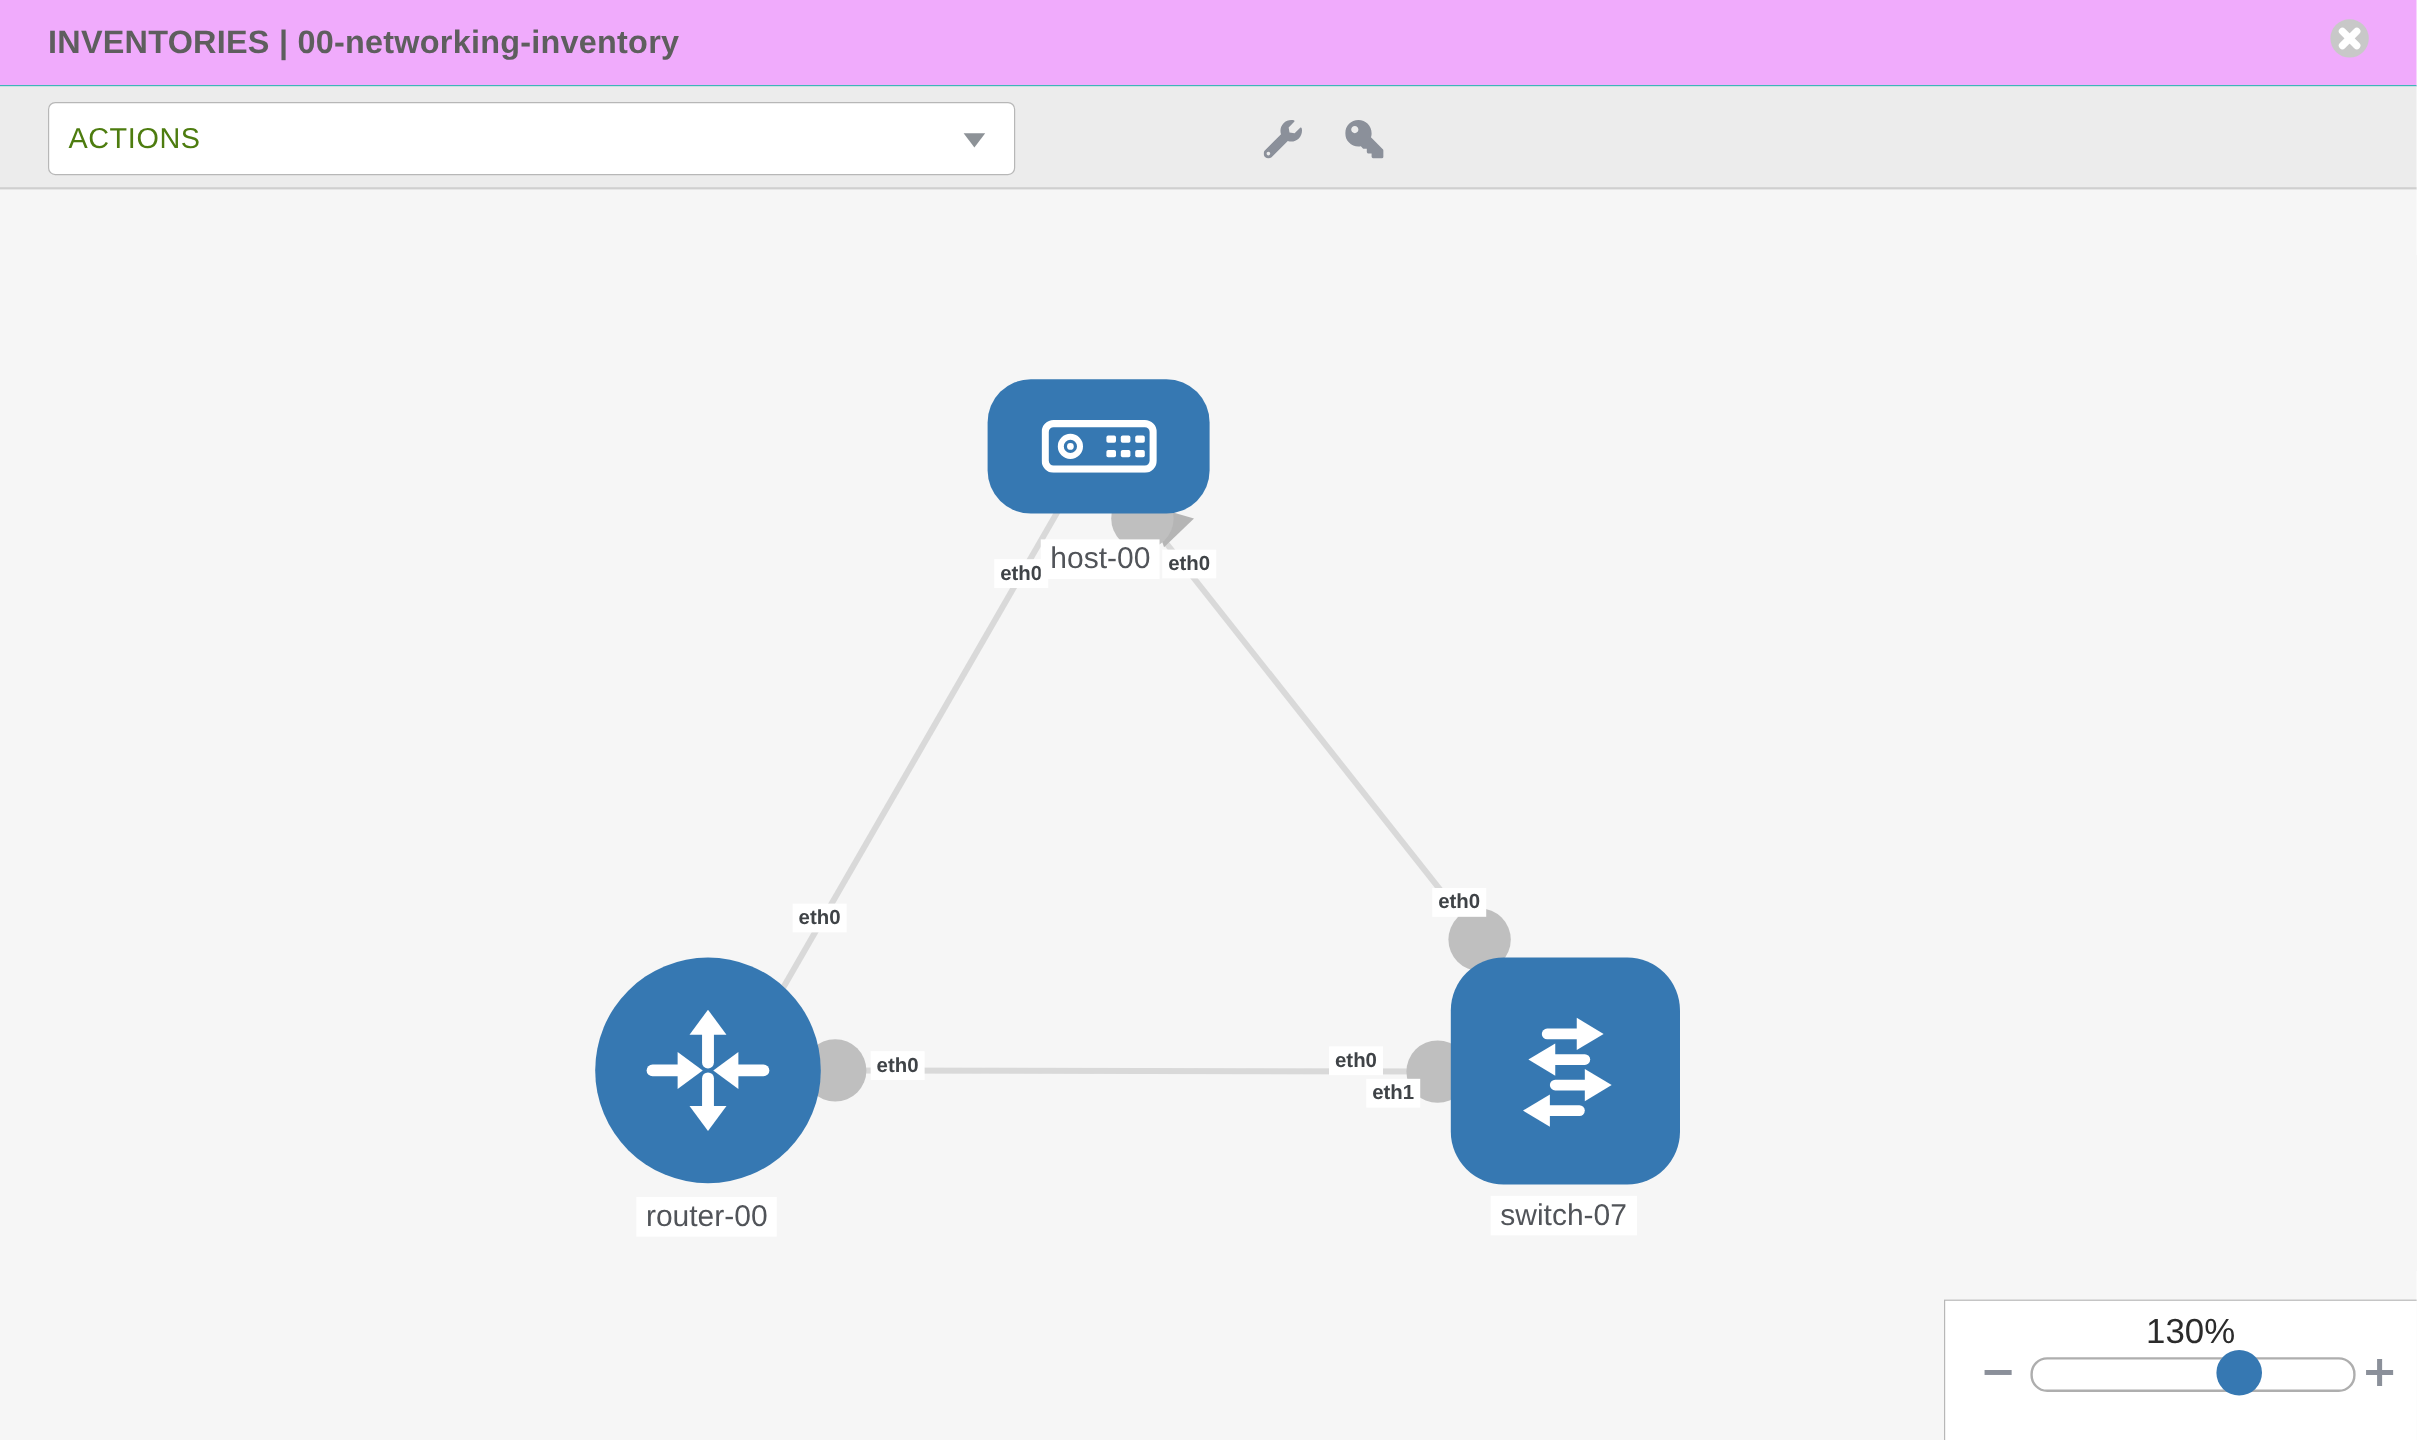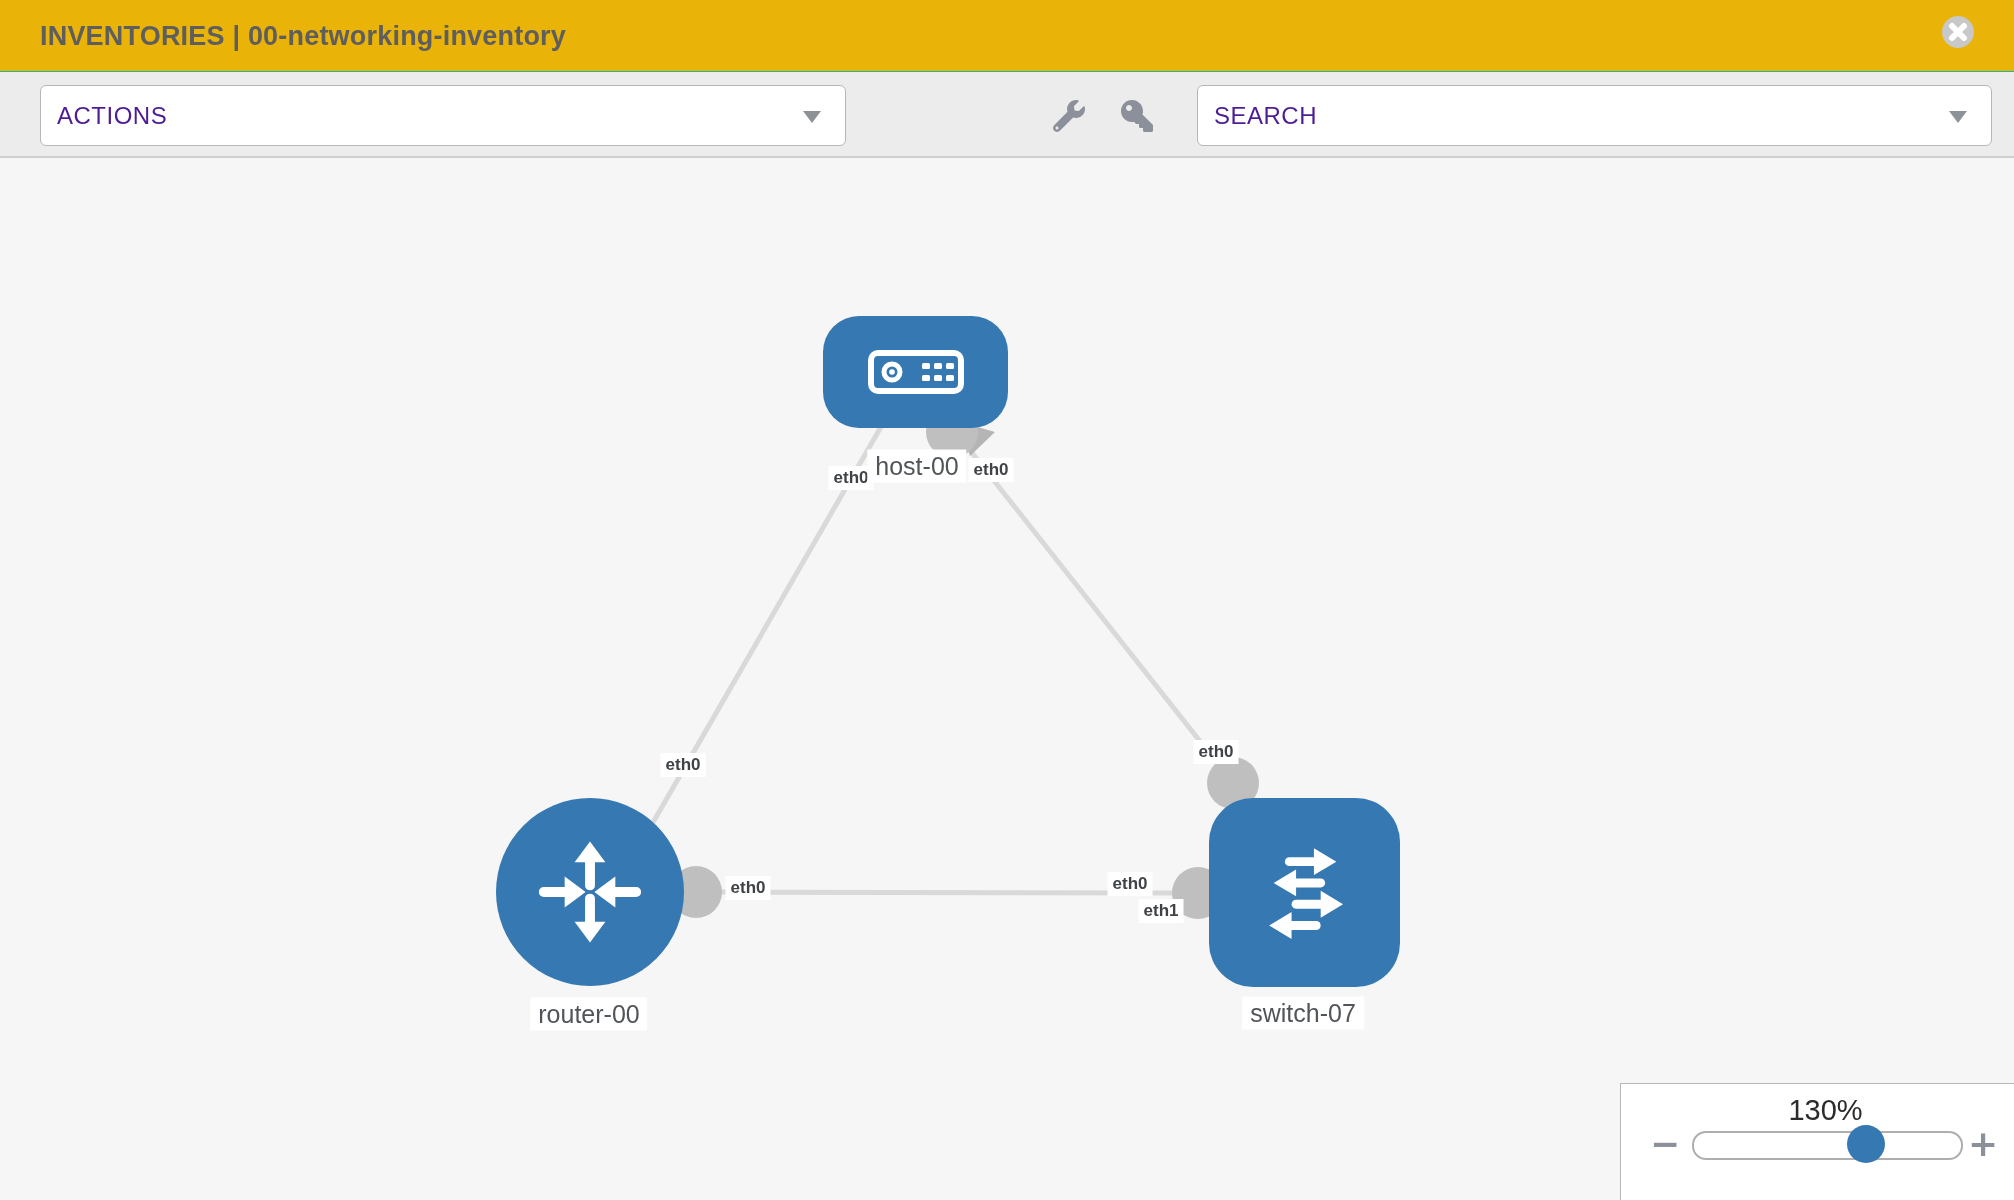--- a/index.html
+++ b/index.html
@@ -1,34 +1,34 @@
 <!DOCTYPE html>
 <html><head>
 <meta charset="utf-8">
 <style>
   html,body{margin:0;padding:0;background:#fff;}
   .app{position:relative;width:2014px;height:1200px;overflow:hidden;
        font-family:"Liberation Sans",sans-serif;background:#fff;}
 
   
-  .hdr{position:absolute;top:0;left:0;right:0;height:71px;background:#eab308;
+  .hdr{position:absolute;top:0;left:0;right:0;height:71px;background:#f0abfc;
        border-bottom:1px solid #14b8a6;}
   .hdr-title{position:absolute;left:40px;top:50%;transform:translateY(-50%);
        font-size:27px;font-weight:bold;color:#5e5e5e;letter-spacing:.2px;white-space:nowrap;}
   .close-btn{position:absolute;left:1941px;top:15px;width:34px;height:34px;border:0;
        background:transparent;padding:0;cursor:pointer;}
 
   
   .tbar{position:absolute;top:72px;left:0;right:0;height:84px;background:#ececec;
        border-bottom:2px solid #cfcfcf;}
   .combo{position:absolute;top:13px;height:59px;background:#fff;border:1px solid #b7b7b7;
        border-radius:6px;display:flex;align-items:center;cursor:pointer;}
   .combo-actions{left:40px;width:804px;}
   .combo-search{left:1197px;width:793px;}
-  .combo-label{margin-left:16px;font-size:24px;color:#4c1d95;letter-spacing:.5px;}
+  .combo-label{margin-left:16px;font-size:24px;color:#4d7c0f;letter-spacing:.5px;}
   .caret{position:absolute;right:24px;top:50%;margin-top:-5px;width:0;height:0;
        border-left:9px solid transparent;border-right:9px solid transparent;
        border-top:12px solid #8d9297;}
   .tool-ic{position:absolute;top:28px;width:32px;height:32px;border:0;background:transparent;
        padding:0;cursor:pointer;}
   .tool-wrench{left:1053px;}
   .tool-key{left:1121px;}
 
   
   .canvas{position:absolute;top:158px;left:0;right:0;bottom:0;background:#f6f6f6;}
@@ -87,24 +87,20 @@
       </svg>
     </button>
     <button class="tool-ic tool-key">
       <svg width="32" height="32" viewBox="0 0 512 512">
         <g transform="scale(-1,1) translate(-512,0)">
           <path fill="#8b909a" d="M512 176.001C512 273.203 433.202 352 336 352c-11.22 0-22.19-1.062-32.827-3.069l-24.012 27.014A23.999 23.999 0 0 1 261.223 384H224v40c0 13.255-10.745 24-24 24h-40v40c0 13.255-10.745 24-24 24H24c-13.255 0-24-10.745-24-24v-78.059c0-6.365 2.529-12.47 7.029-16.971l161.802-161.802C163.108 219.422 160 198.054 160 176 160 78.798 238.797.001 335.999 0 433.488-.001 512 78.511 512 176.001zM336 128c0 26.51 21.49 48 48 48s48-21.49 48-48-21.49-48-48-48-48 21.49-48 48z"></path>
         </g>
       </svg>
     </button>
 
-    <div class="combo combo-search">
-      <span class="combo-label">SEARCH</span>
-      <span class="caret"></span>
-    </div>
   </div>
 
   <div class="canvas">
 
     <svg class="linksvg" width="2014" height="1042" viewBox="0 0 2014 1042">
 
       <line x1="885" y1="262" x2="640" y2="687" stroke="#d9d9d9" stroke-width="5"></line>
       <line x1="950" y1="267" x2="1233" y2="625" stroke="#d9d9d9" stroke-width="5"></line>
       <line x1="696" y1="734" x2="1198" y2="735" stroke="#d9d9d9" stroke-width="5"></line>
 

